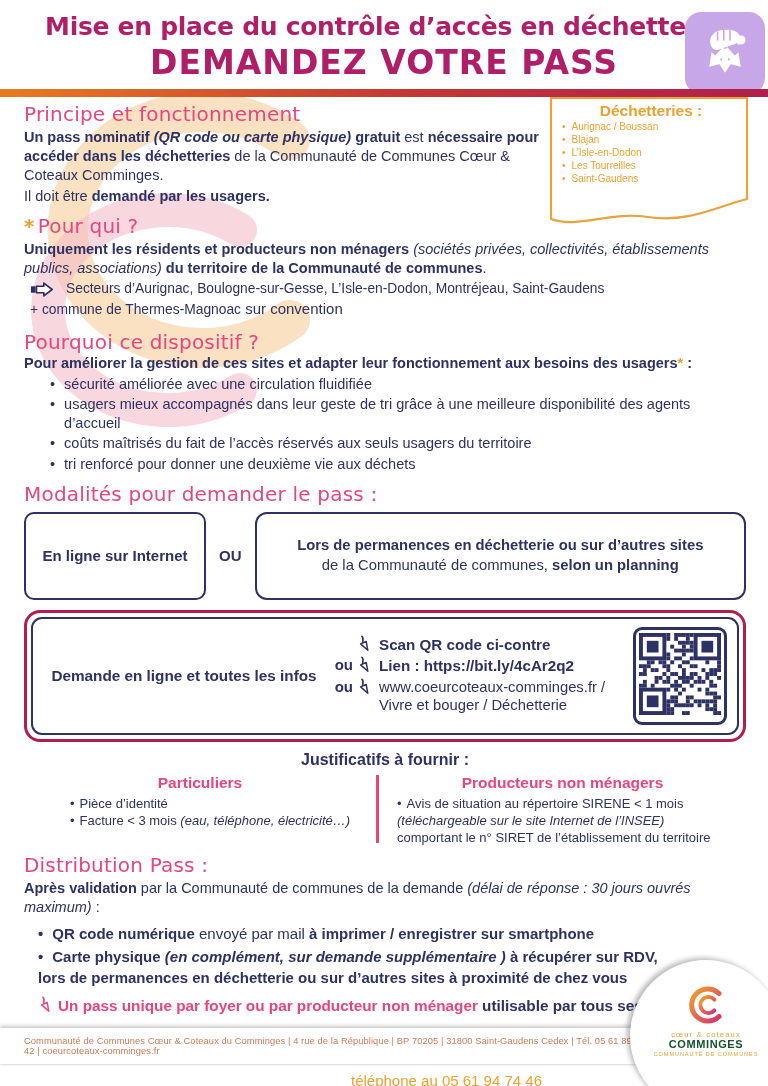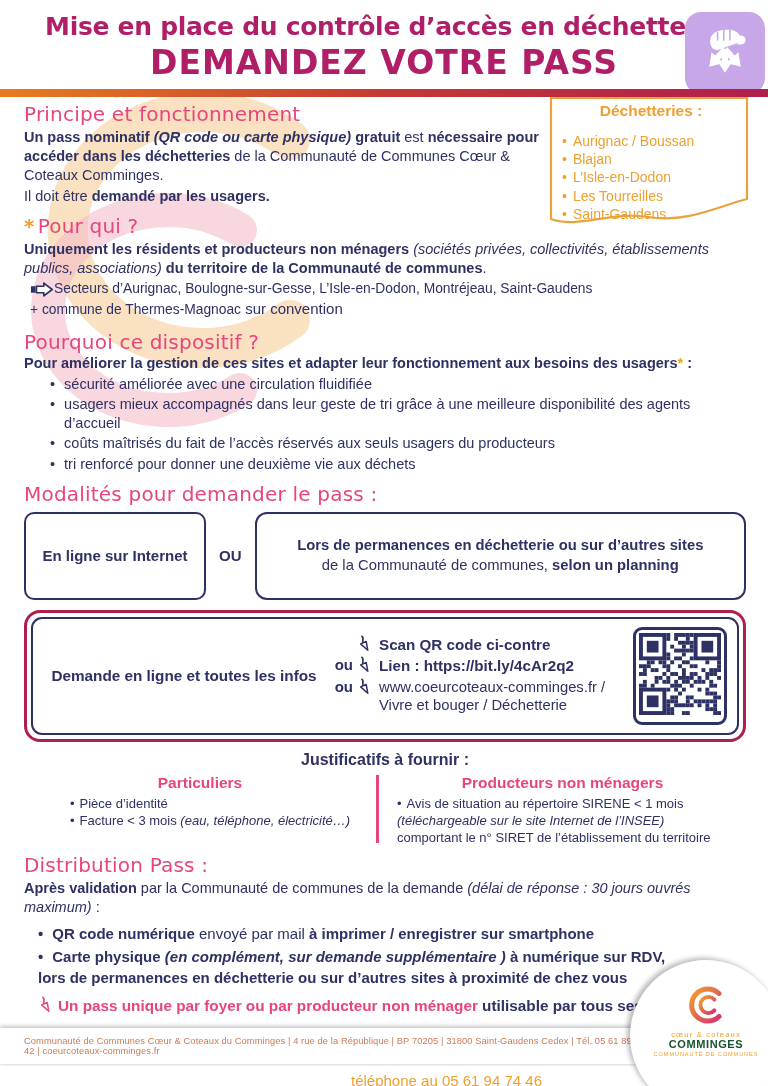--- a/index.html
+++ b/index.html
@@ -32,24 +32,24 @@
   h2.sec{font-family:"DejaVu Sans",sans-serif;font-weight:400;font-size:20px;color:var(--pink);letter-spacing:0.2px;line-height:1.2;}
   .ast{color:var(--orange);font-weight:700;margin-right:3px;}
 
   .principe-para{width:525px;margin-top:2px;}
 
   
   .banner{position:absolute;z-index:4;top:95px;right:18px;width:202px;height:142px;}
   .banner svg.shape{position:absolute;inset:0;}
   .banner .inner{position:relative;padding:7px 10px 0 14px;color:var(--orange);}
   .banner .bh{font-weight:700;font-size:15.5px;text-align:center;}
-  .banner ul{list-style:none;margin-top:12px;font-size:14px;line-height:1.3;}
+  .banner ul{list-style:none;margin-top:0;font-size:10px;line-height:1.3;}
   .banner li::before{content:"•";margin-right:6px;}
 
-  .arrow-line{display:flex;align-items:center;gap:0;font-size:13.8px;margin-top:2px;padding-left:6px;}
+  .arrow-line{display:flex;align-items:center;gap:12px;font-size:13.8px;margin-top:2px;padding-left:6px;}
   .conv-line{font-size:13.8px;padding-left:6px;margin-top:1px;}
 
   ul.plain{list-style:none;margin-top:2px;}
   ul.plain li{display:flex;gap:9px;padding-left:26px;line-height:1.28;margin-bottom:2px;}
   ul.plain li .dot{flex:0 0 auto;}
 
   
   .mod-row{display:flex;align-items:stretch;margin-top:6px;border-radius:24px;}
   .mod-box{border:2.5px solid var(--navy);border-radius:10px;display:flex;align-items:center;justify-content:center;text-align:center;}
   .mod-box1{width:182px;font-weight:700;font-size:15px;padding:10px 6px;}
@@ -186,21 +186,21 @@
         <li>
             <span class="dot">•</span>
             <span>sécurité améliorée avec une circulation fluidifiée</span>
           </li>
         <li>
             <span class="dot">•</span>
             <span style="max-width:640px;display:inline-block;">usagers mieux accompagnés dans leur geste de tri grâce à une meilleure disponibilité des agents d’accueil</span>
           </li>
         <li>
             <span class="dot">•</span>
-            <span>coûts maîtrisés du fait de l’accès réservés aux seuls usagers du producteurs</span>
+            <span>coûts maîtrisés du fait de l’accès réservés aux seuls usagers du territoire</span>
           </li>
         <li>
             <span class="dot">•</span>
             <span>tri renforcé pour donner une deuxième vie aux déchets</span>
           </li>
       </ul>
     </section>
 
     <section style="margin-top:9px;">
       <h2 class="sec">Modalités pour demander le pass :</h2>
@@ -424,21 +424,21 @@
     <section class="dist">
       <h2 class="sec">Distribution Pass  :</h2>
       <p class="dist-intro"><span class="b">Après validation</span><span> par la Communauté de communes de la demande </span><span class="i">(délai de réponse : 30 jours ouvrés maximum)</span><span> :</span></p>
       <ul class="dist-list">
         <li>
             <span class="dot b">•</span>
             <span><span class="b">QR code numérique</span><span> envoyé par mail </span><span class="b">à imprimer / enregistrer sur smartphone</span></span>
           </li>
         <li style="margin-bottom:1px;">
             <span class="dot b">•</span>
-            <span><span class="b">Carte physique </span><span class="bi">(en complément, sur demande supplémentaire )</span><span class="b"> à numérique sur RDV,</span></span>
+            <span><span class="b">Carte physique </span><span class="bi">(en complément, sur demande supplémentaire )</span><span class="b"> à récupérer sur RDV,</span></span>
           </li>
       </ul>
       <div class="dist-cont">lors de permanences en déchetterie ou sur d’autres sites à proximité de chez vous</div>
       <div class="unique-line">
         <span class="arrow-glyph pink-arrow"><svg width="16" height="17" viewBox="0 0 20 21" style="vertical-align:-2px">
               <path d="M8 1 C13 4 7 8 11 12" fill="none" stroke="#e8457e" stroke-width="2.1"></path>
               <path d="M7 11 L16 19 L14 8 Z" fill="#fff" stroke="#e8457e" stroke-width="1.8" stroke-linejoin="round"></path>
             </svg></span>
         <span><span class="p">Un pass unique par foyer ou par producteur non ménager</span><span> utilisable par tous ses membres</span></span>
       </div>

